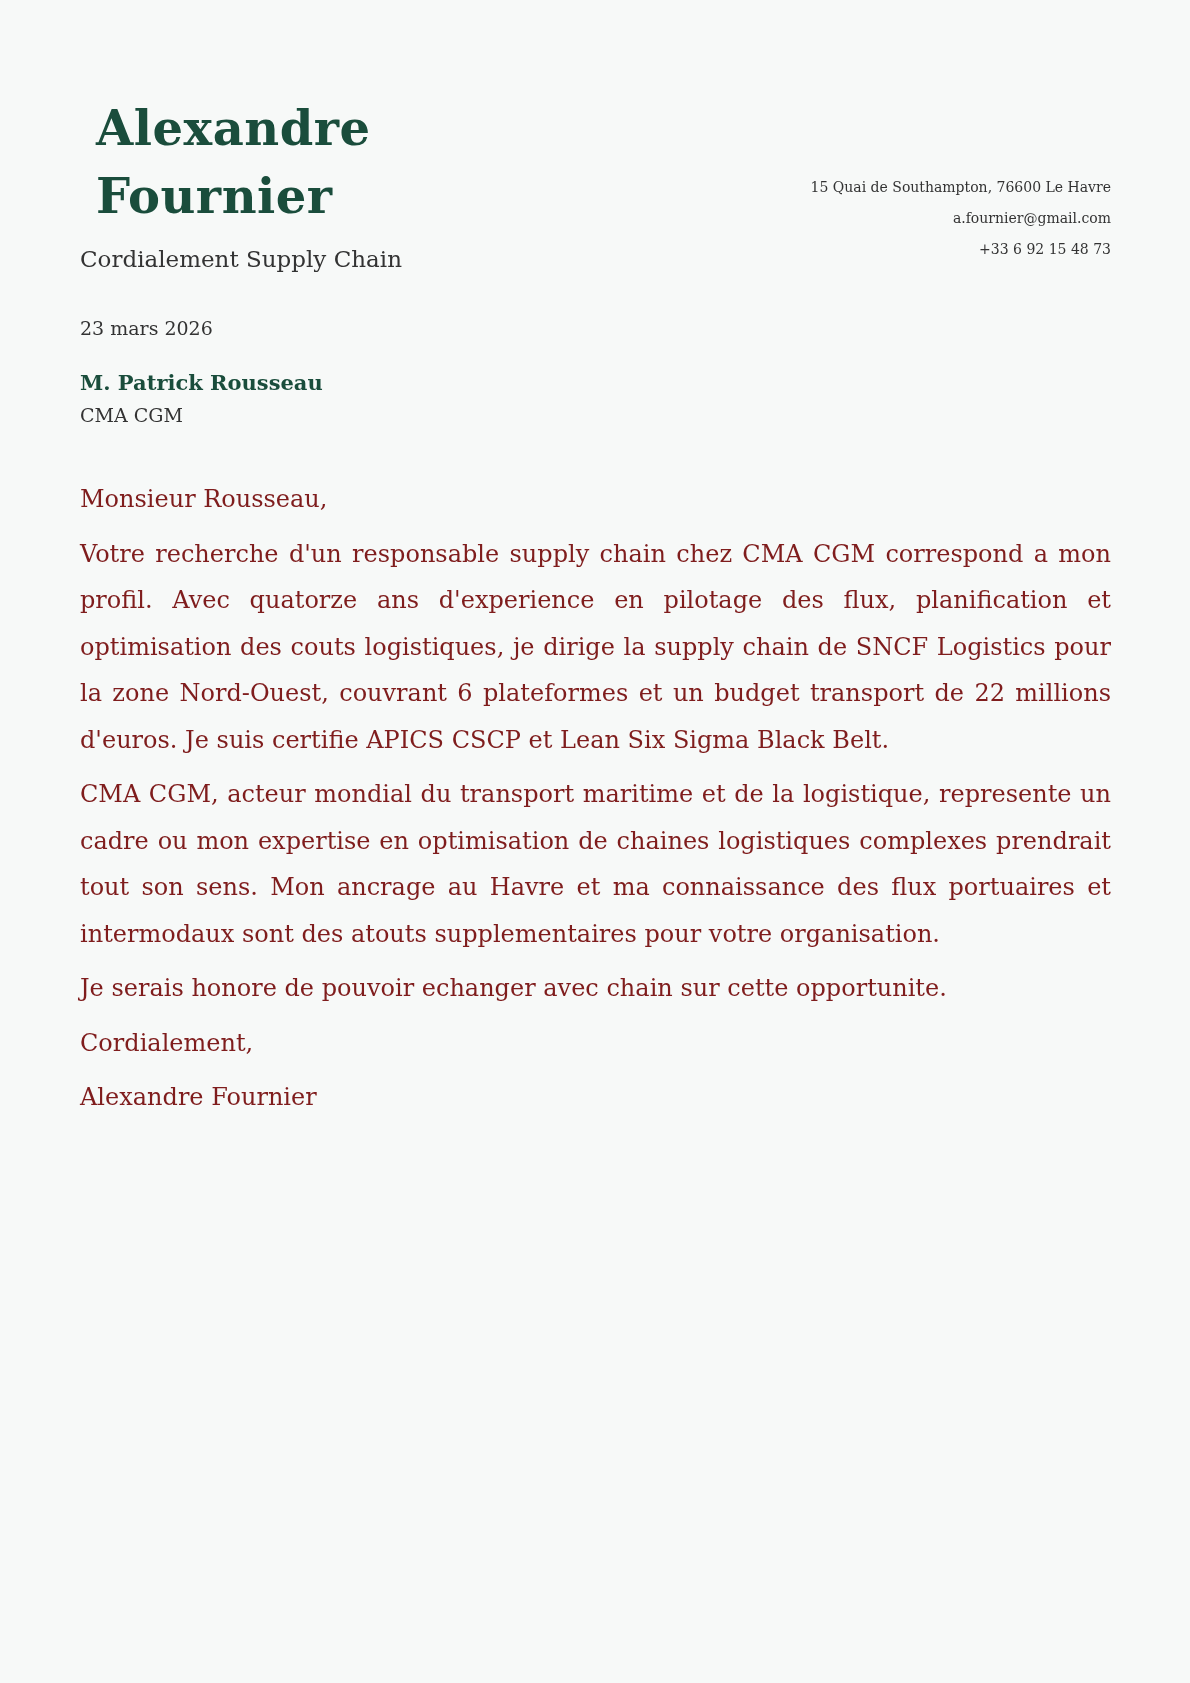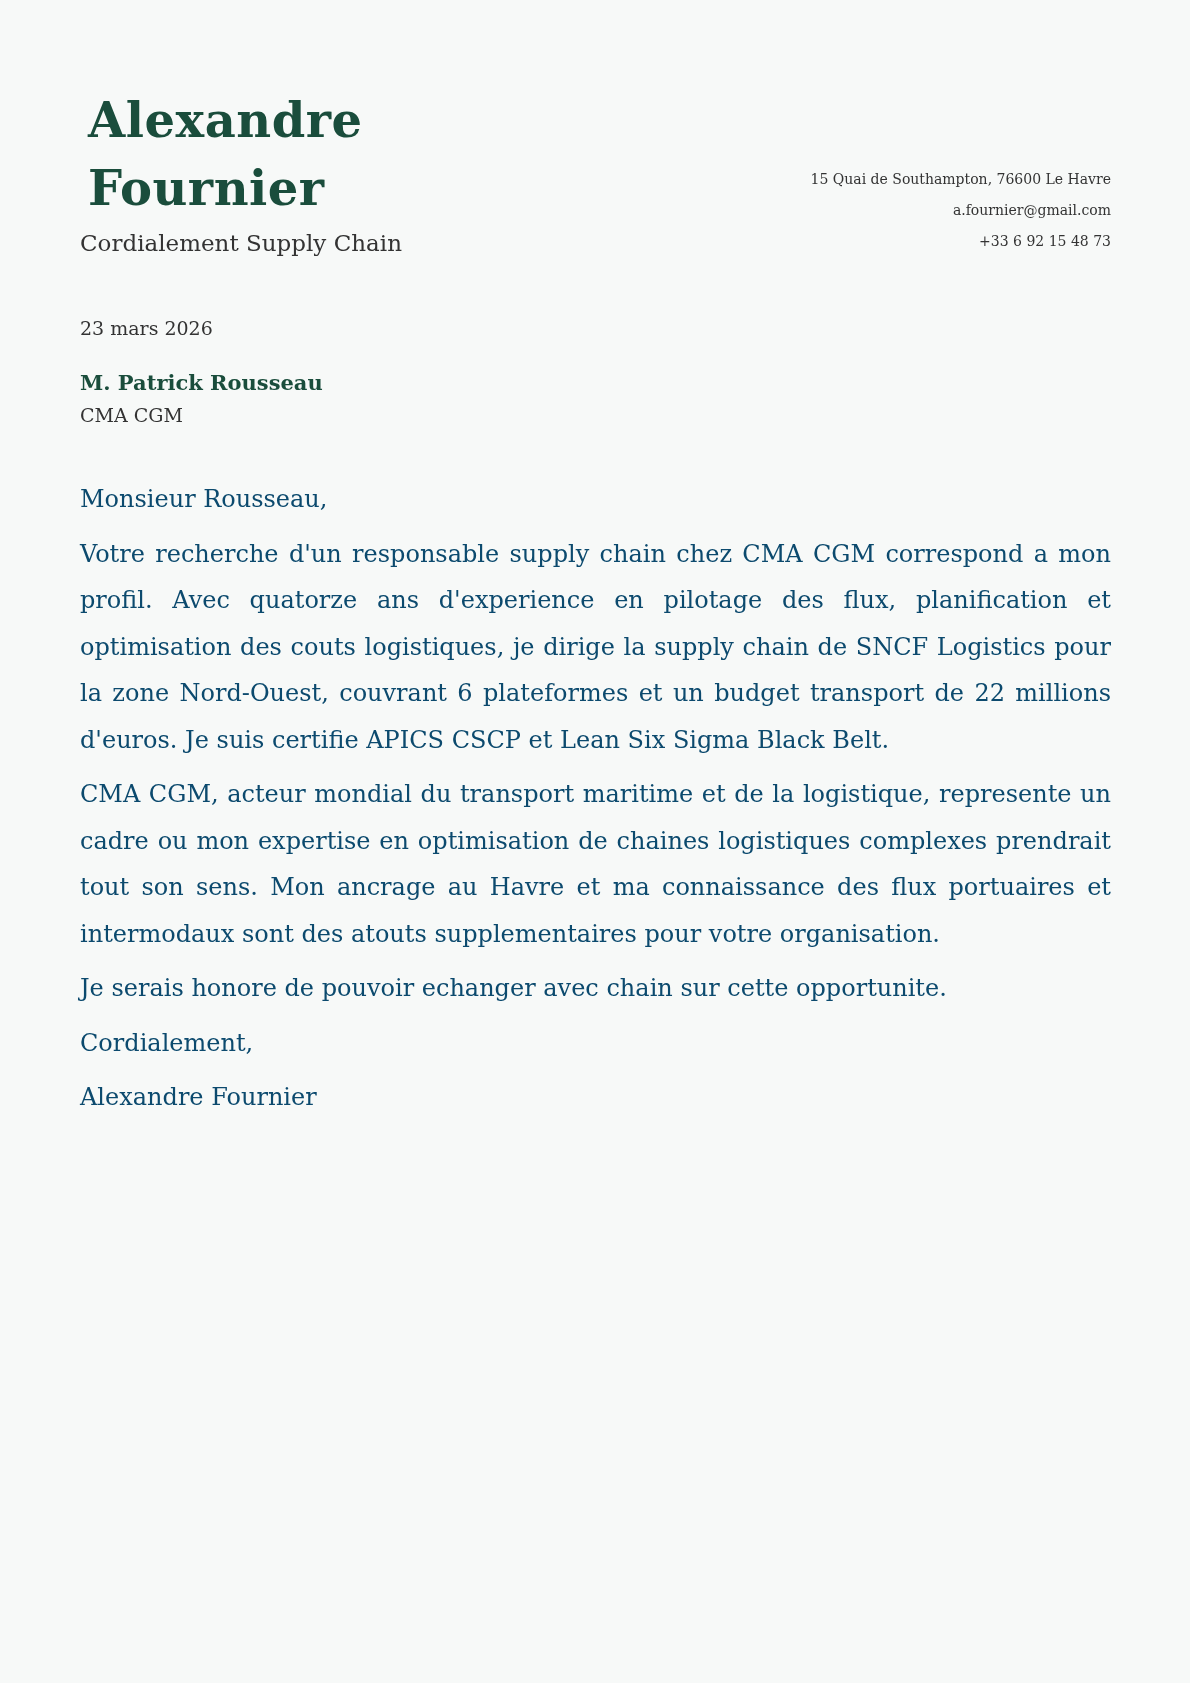--- a/index.html
+++ b/index.html
@@ -7,21 +7,21 @@
       width: 1190px; height: 1683px;
       background: #f7f9f8;
       color: #333333;
       font-family: "DejaVu Serif", serif;
       position: relative;
       overflow: hidden;
     }
     .page { position: absolute; left: 80px; top: 78px; width: 1031px; }
     .header { position: relative; height: 200px; }
     .name {
-      margin: 8px;
+      margin: 16px;
       font-family: "DejaVu Serif", serif;
       font-weight: bold;
       color: #1a4d3c;
       font-size: 48px;
       line-height: 68px;
       letter-spacing: 0.5px;
     }
     .role { font-size: 23px; line-height: 30px; margin-top: -2px; color: #333; }
     .contact {
       position: absolute; right: 0; top: 78px;
@@ -29,21 +29,21 @@
       font-size: 14px; line-height: 31px; color: #333;
     }
     .date { position: absolute; top: 239px; left: 0; font-size: 19px; }
     .recipient-name {
       position: absolute; top: 292px; left: 0;
       font-size: 21px; font-weight: bold; color: #1a4d3c;
     }
     .recipient-company { position: absolute; top: 326px; left: 0; font-size: 19px; }
     .body-text {
       position: absolute; top: 398px; left: 0; width: 1031px;
-      font-size: 24px; line-height: 46.5px; color: #0c4a6e;
+      font-size: 24px; line-height: 46.5px; color: #7f1d1d;
     }
     .body-text p { margin: 0 0 8px 0; text-align: justify; }
     .salutation { margin-bottom: 8px !important; }
   </style>
 </head>
 <body>
 
 <div class="page">
   <div class="header">
     <h1 class="name">

